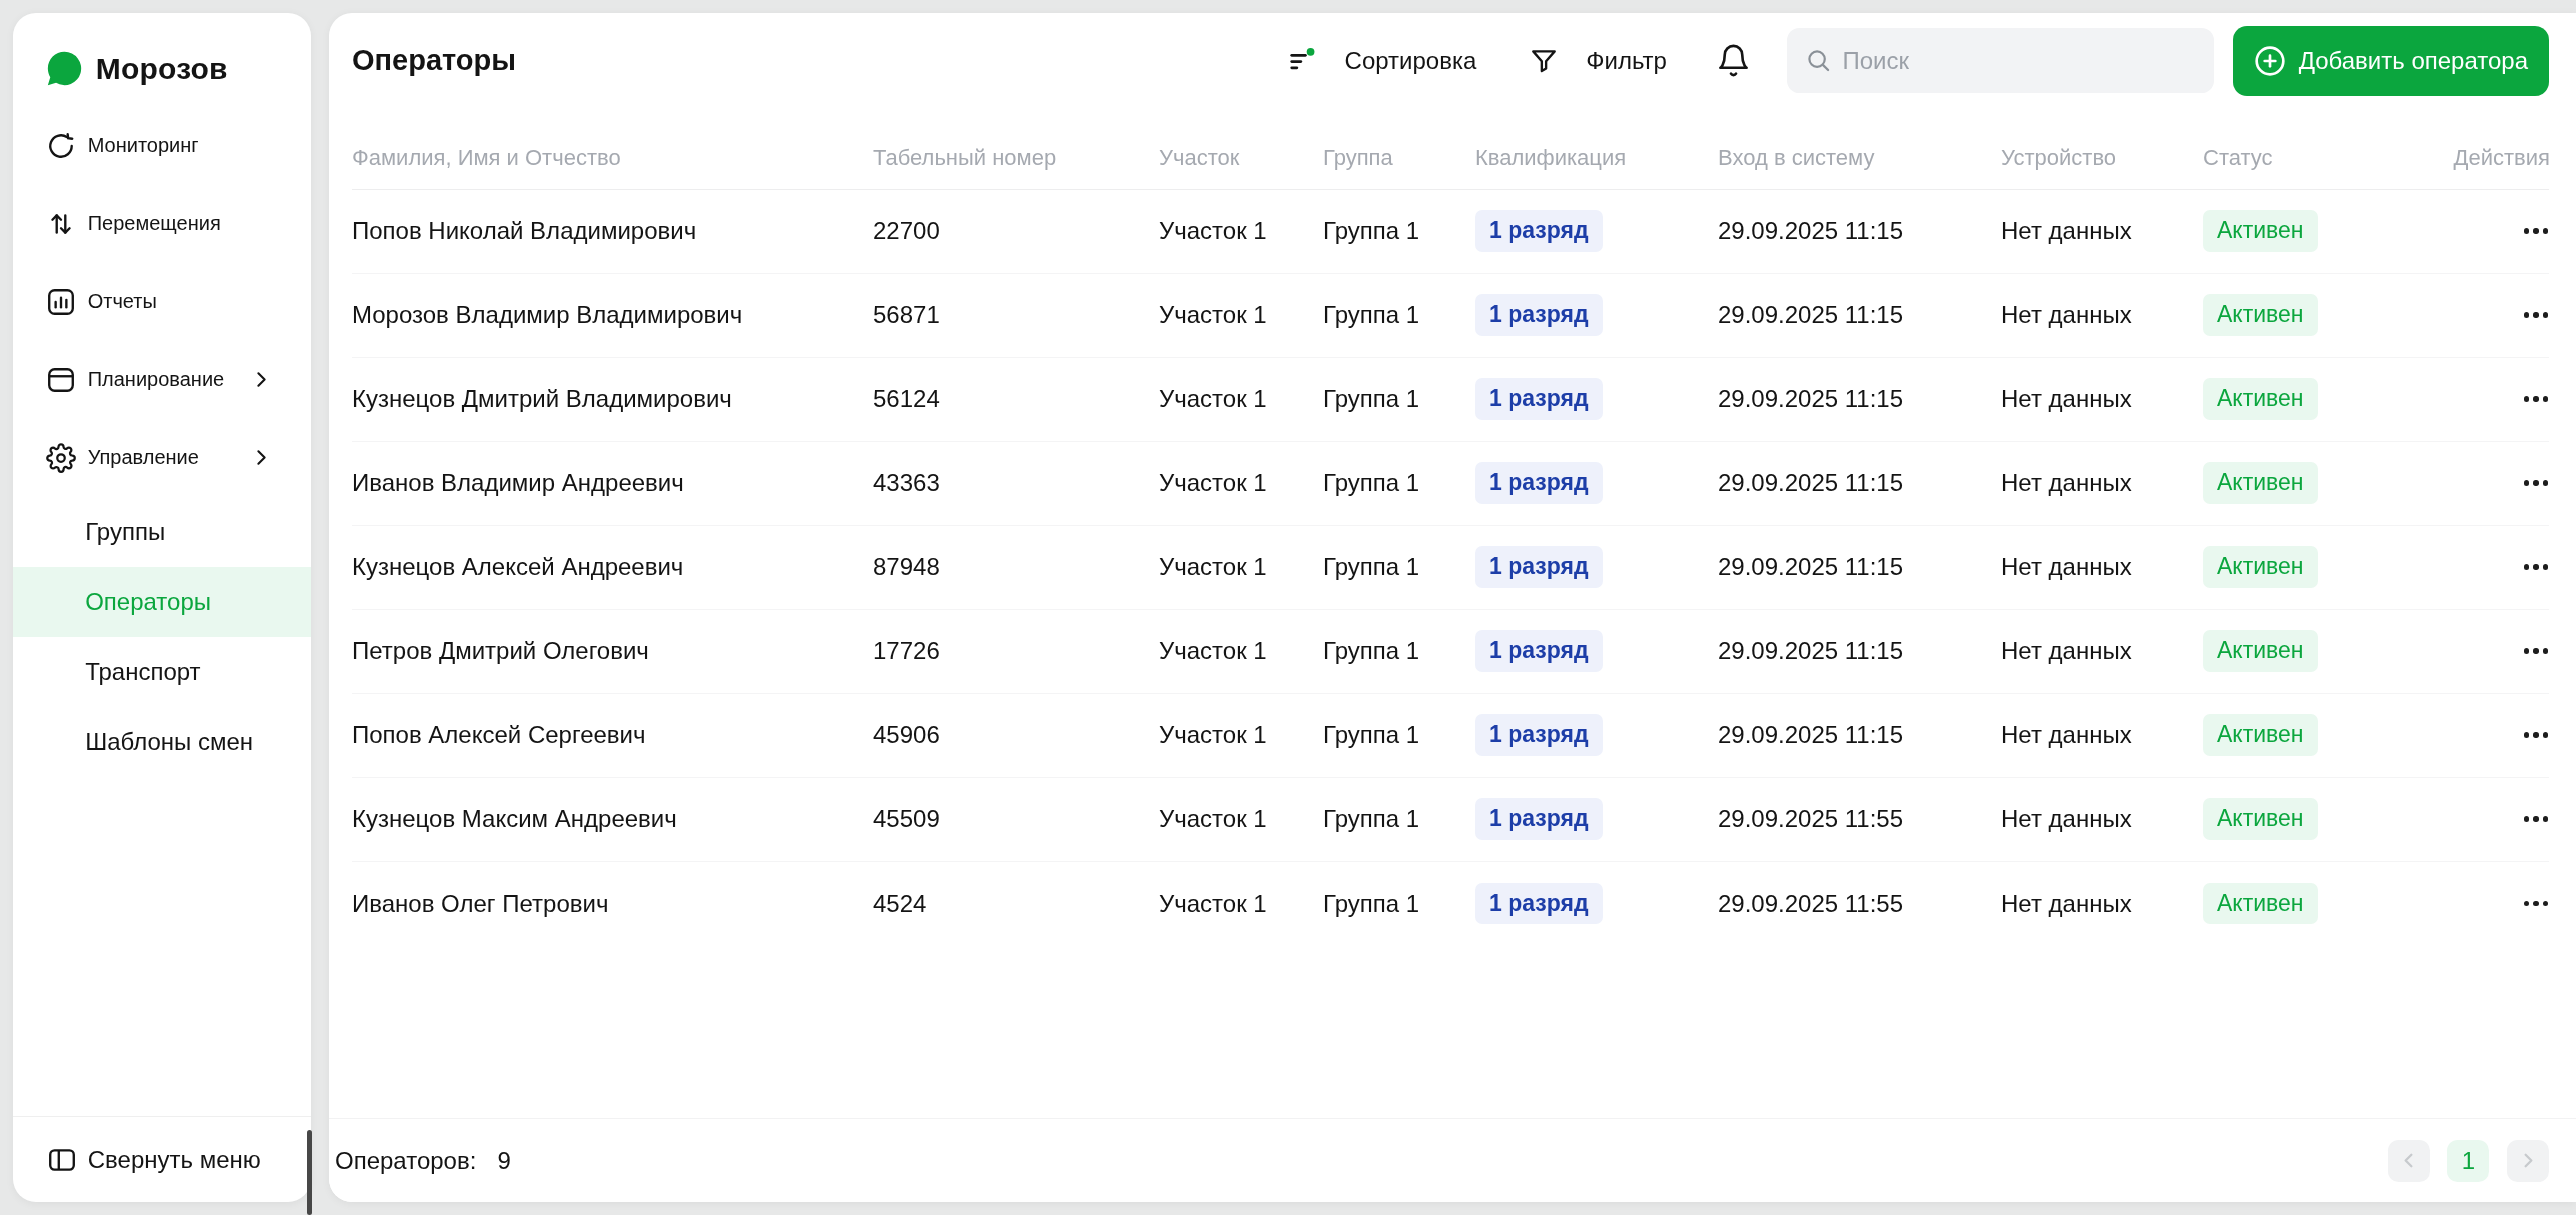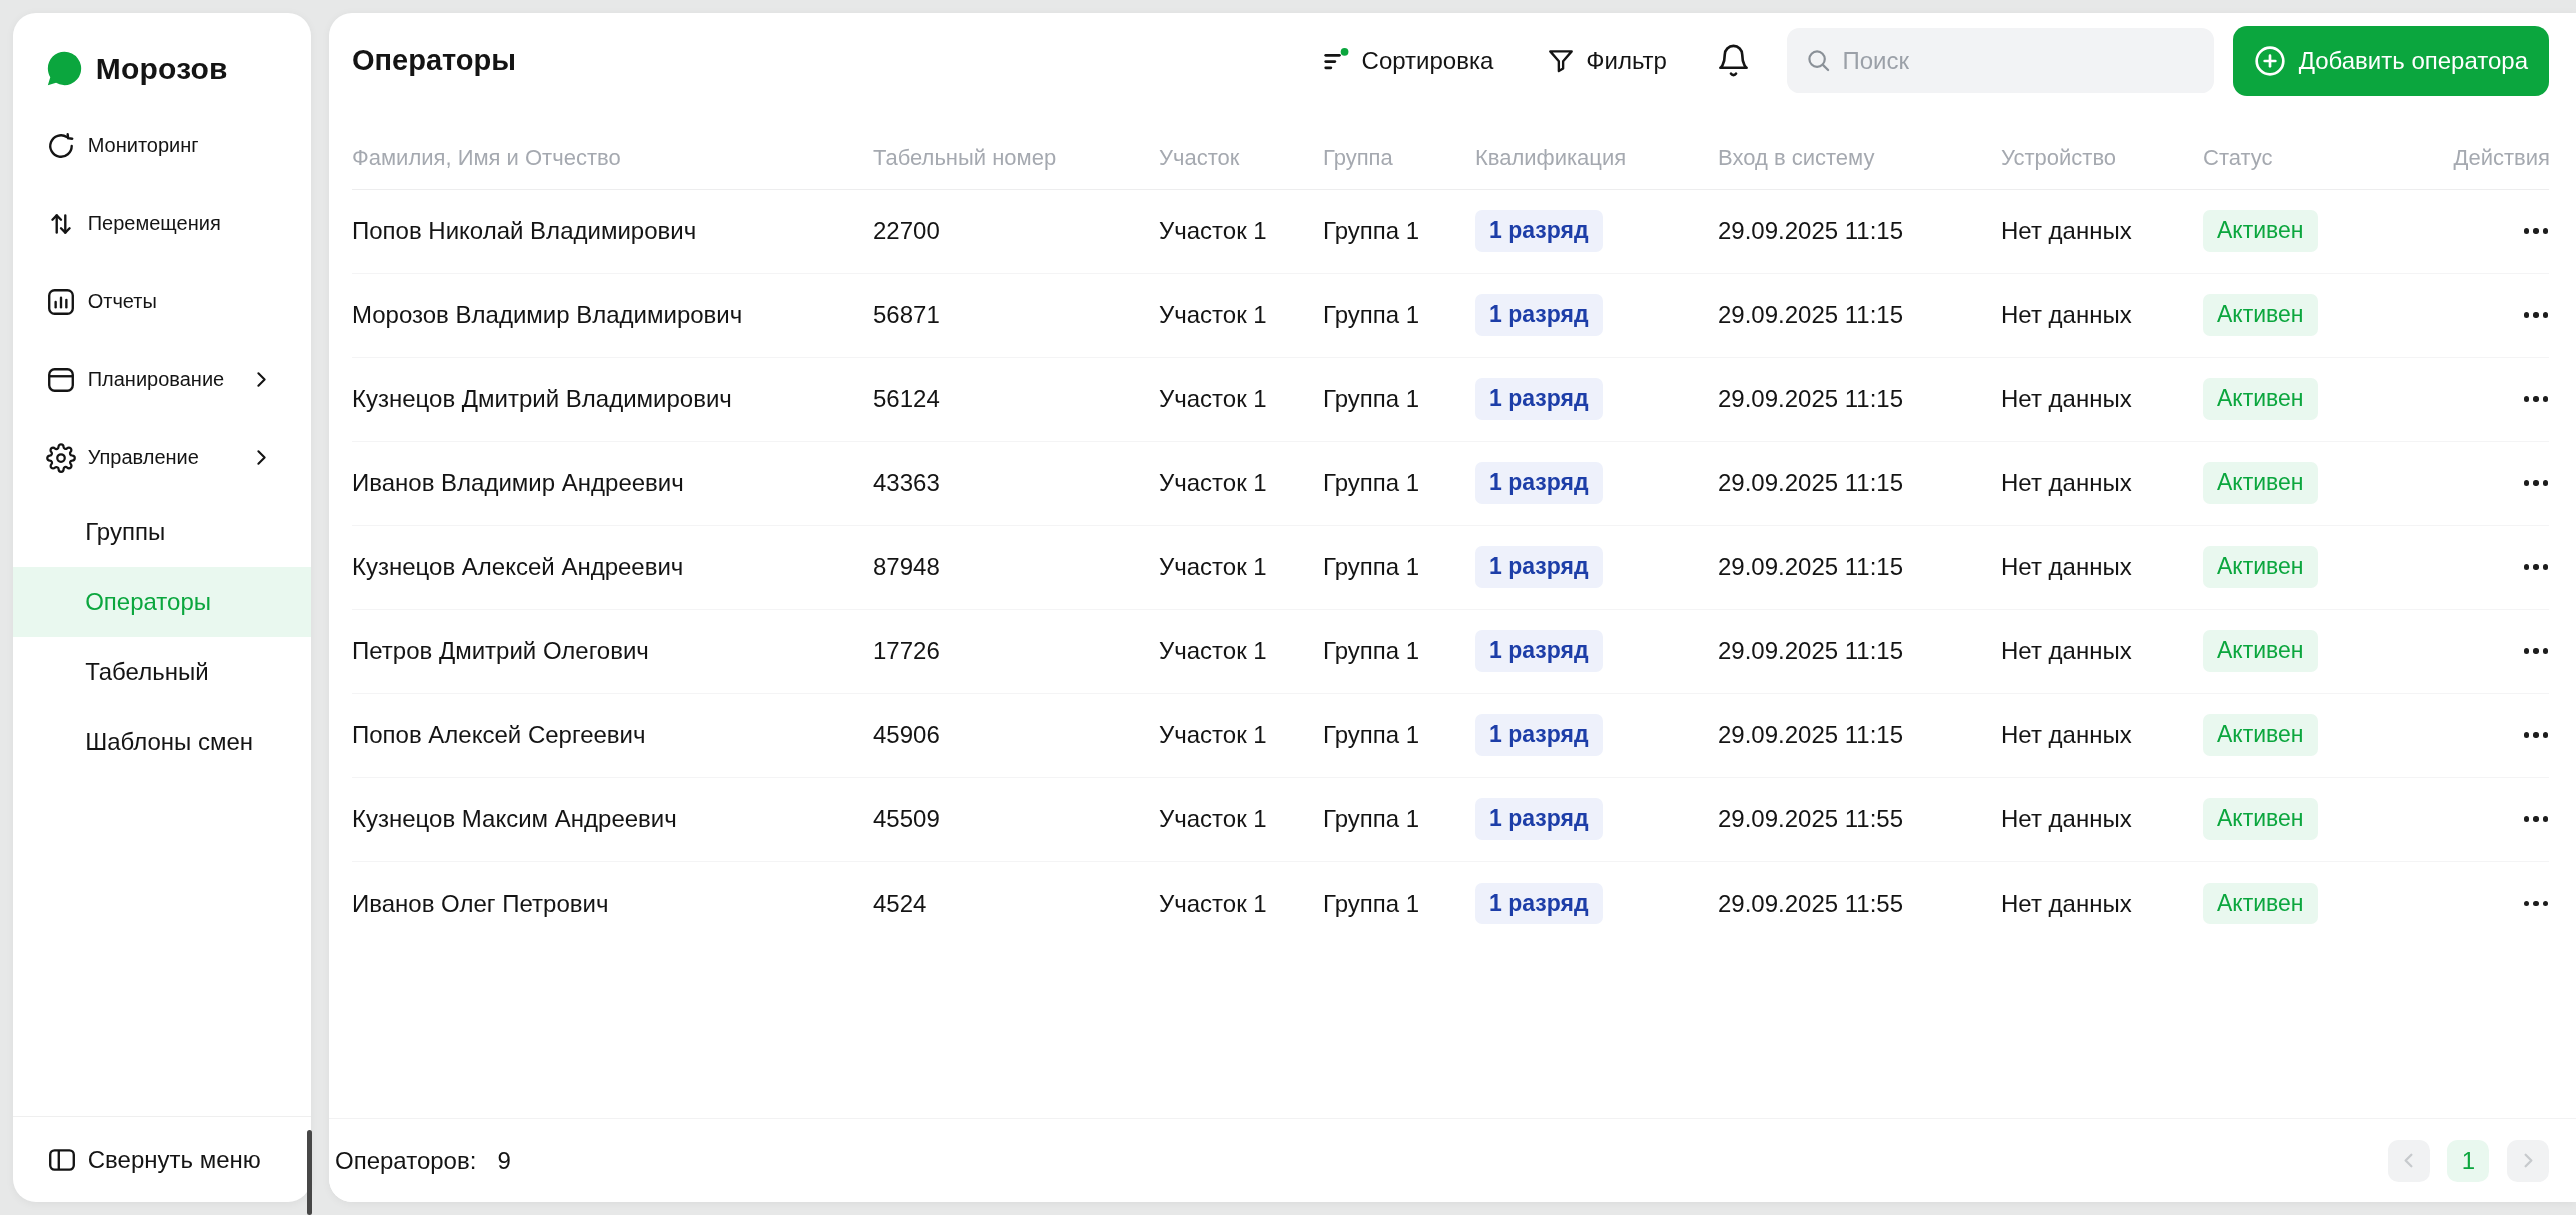--- a/index.html
+++ b/index.html
@@ -34,21 +34,21 @@
   .collapse{margin-top:auto;border-top:1.8px solid #EFEFEF;height:86px;display:flex;align-items:center;gap:10.6px;padding-left:34px;font-size:24px;cursor:pointer}
   .side-scroll{position:absolute;left:307px;top:1130px;width:5.3px;height:85px;background:#474747;border-radius:2.6px;z-index:3}
 
   
   .main{
     position:absolute; left:329px; top:13.2px; right:0; height:1189px;
     background:#fff; border-radius:23px 0 0 23px; box-shadow:0 1.8px 8.8px rgba(0,0,0,.05);
   }
   .toolbar{display:flex;align-items:center;height:95px;padding:0 27px 0 23px}
   .page-title{font-size:29px;font-weight:700}
-  .tool{display:flex;align-items:center;gap:10px;font-size:24px;cursor:pointer;background:none;border:none;color:var(--ink);font-family:inherit}
+  .tool{display:flex;align-items:center;gap:27px;font-size:24px;cursor:pointer;background:none;border:none;color:var(--ink);font-family:inherit}
   .tool-sort{margin-left:auto}
   .tool-filter{margin-left:53px}
   .bell-btn{margin-left:49px;background:none;border:none;cursor:pointer}
   .search{margin-left:36px;width:427px;height:65px;background:#F2F3F5;border-radius:12.3px;display:flex;align-items:center;gap:11.5px;padding:0 17.6px}
   .search input{border:none;outline:none;background:transparent;font-size:24px;color:var(--ink);width:100%;font-family:inherit}
   .search input::placeholder{color:#9BA0A8}
   .add-btn{margin-left:19.4px;height:70px;padding:0 21px;background:var(--accent);border:none;border-radius:14px;color:#fff;display:flex;align-items:center;gap:12.3px;font-size:24px;font-weight:500;font-family:inherit;cursor:pointer;white-space:nowrap}
 
   
   .table{padding:0 27px 0 23px}
@@ -151,21 +151,21 @@
     </div>
 
     <div class="subnav">
       <div class="sub-item">
         <span>Группы</span>
       </div>
       <div class="sub-item active">
         <span>Операторы</span>
       </div>
       <div class="sub-item">
-        <span>Табельный</span>
+        <span>Транспорт</span>
       </div>
       <div class="sub-item">
         <span>Шаблоны смен</span>
       </div>
     </div>
   </nav>
 
   <div class="collapse">
     <span>
       <svg width="30" height="30" viewBox="0 0 28 28" fill="none" stroke="#141414" stroke-width="2.2" stroke-linejoin="round">

